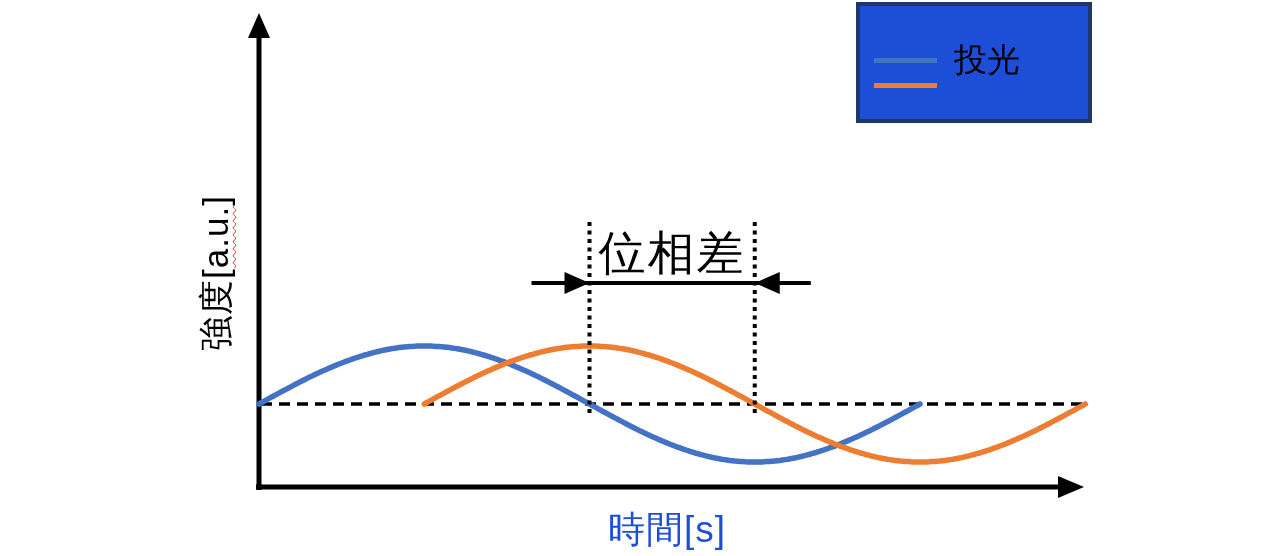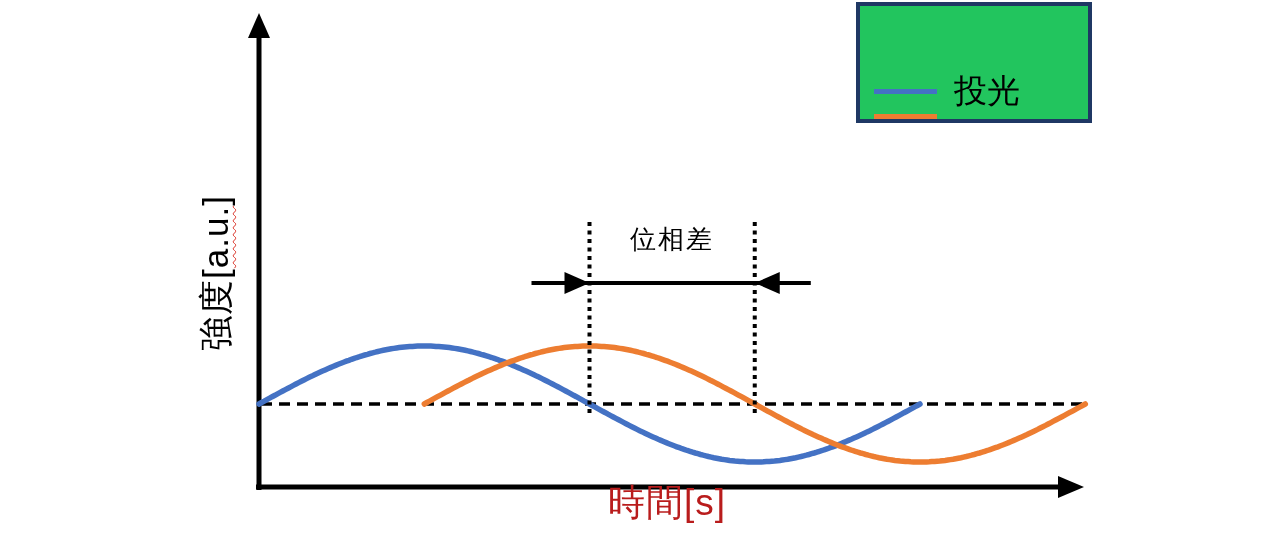--- a/index.html
+++ b/index.html
@@ -21,42 +21,42 @@
   }
   .ylabel .au{
     text-decoration-line:underline;
     text-decoration-style:wavy;
     text-decoration-color:#d93025;
     text-decoration-thickness:1px;
     text-underline-offset:4px;
   }
   .xlabel{
     position:absolute;
-    left:667px;top:478px;
+    left:667px;top:505px;
     transform:translateX(-50%);
-    font-size:37px;color:#b91c1c;
+    font-size:37px;color:#1d4ed8;
     white-space:nowrap;
     letter-spacing:1px;
   }
   .phase-label{
     position:absolute;
     top:222px;
     transform:translateX(-50%);
-    font-size:26px;color:#000;
+    font-size:47px;color:#000;
     white-space:nowrap;
     letter-spacing:2px;
   }
   .legend{
     position:absolute;
     left:856px;top:2px;
     width:214px;height:113px;
     border:4px solid #1F3864;
-    background:#22c55e;
+    background:#1d4ed8;
     display:flex;flex-direction:column;
-    justify-content:flex-end;
+    justify-content:center;
     padding-left:14px;
     box-sizing:content-box;
   }
   .legend-row{display:flex;align-items:center;}
   .swatch{display:inline-block;width:63px;height:5px;background:#888;flex:0 0 auto;}
   .legend-text{margin-left:17px;font-size:33px;color:#000;white-space:nowrap;}
 </style>
 </head>
 <body>
 

